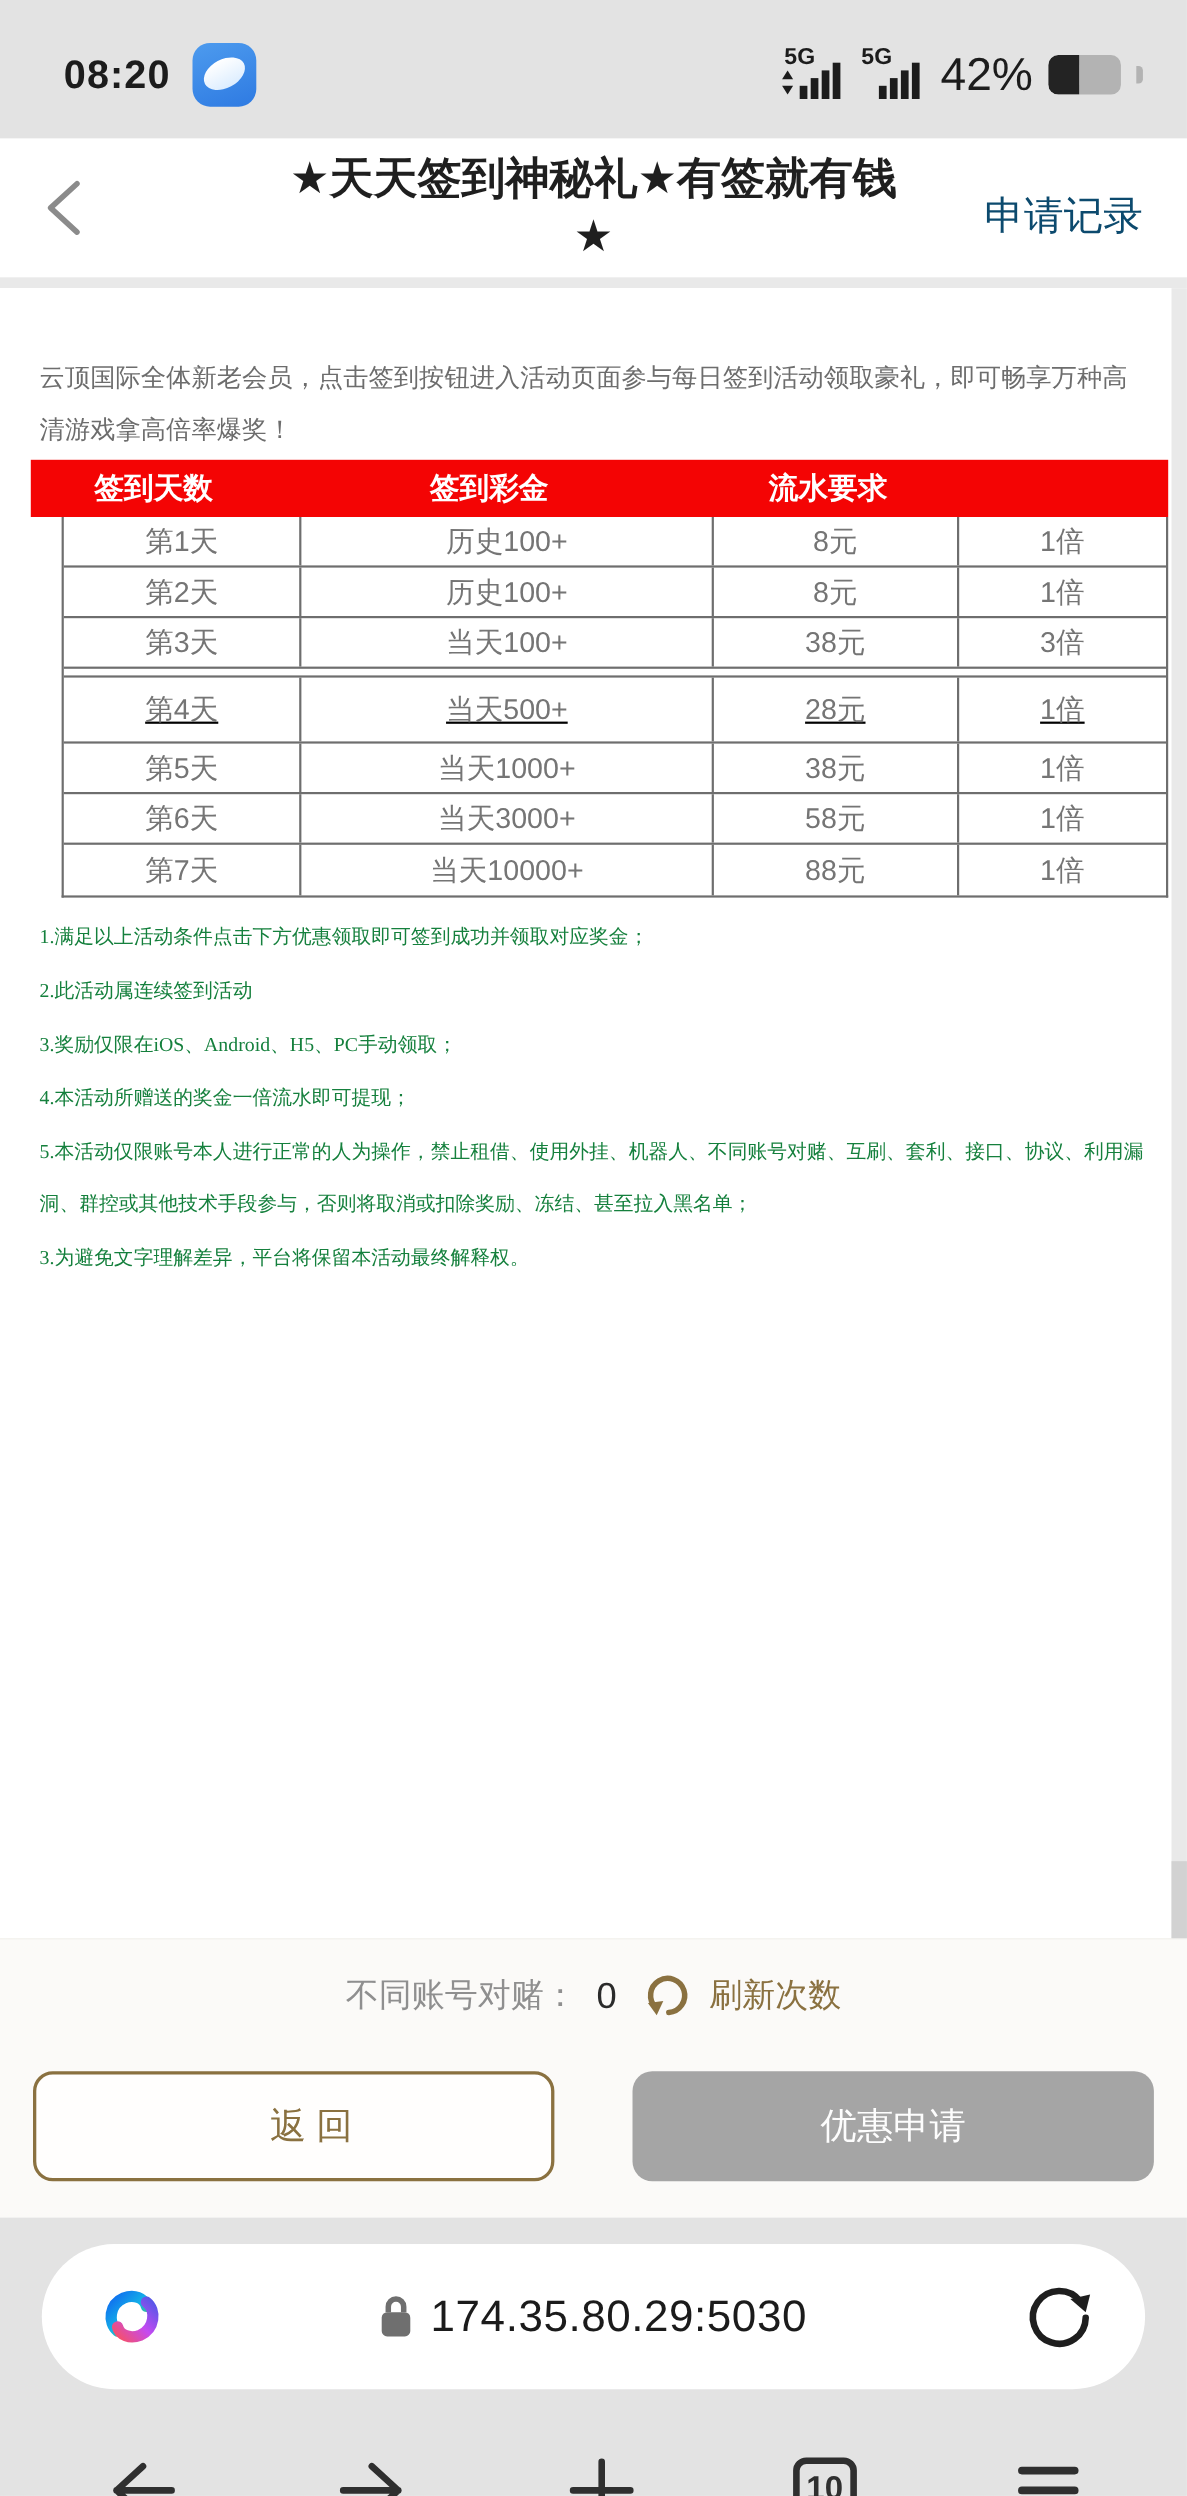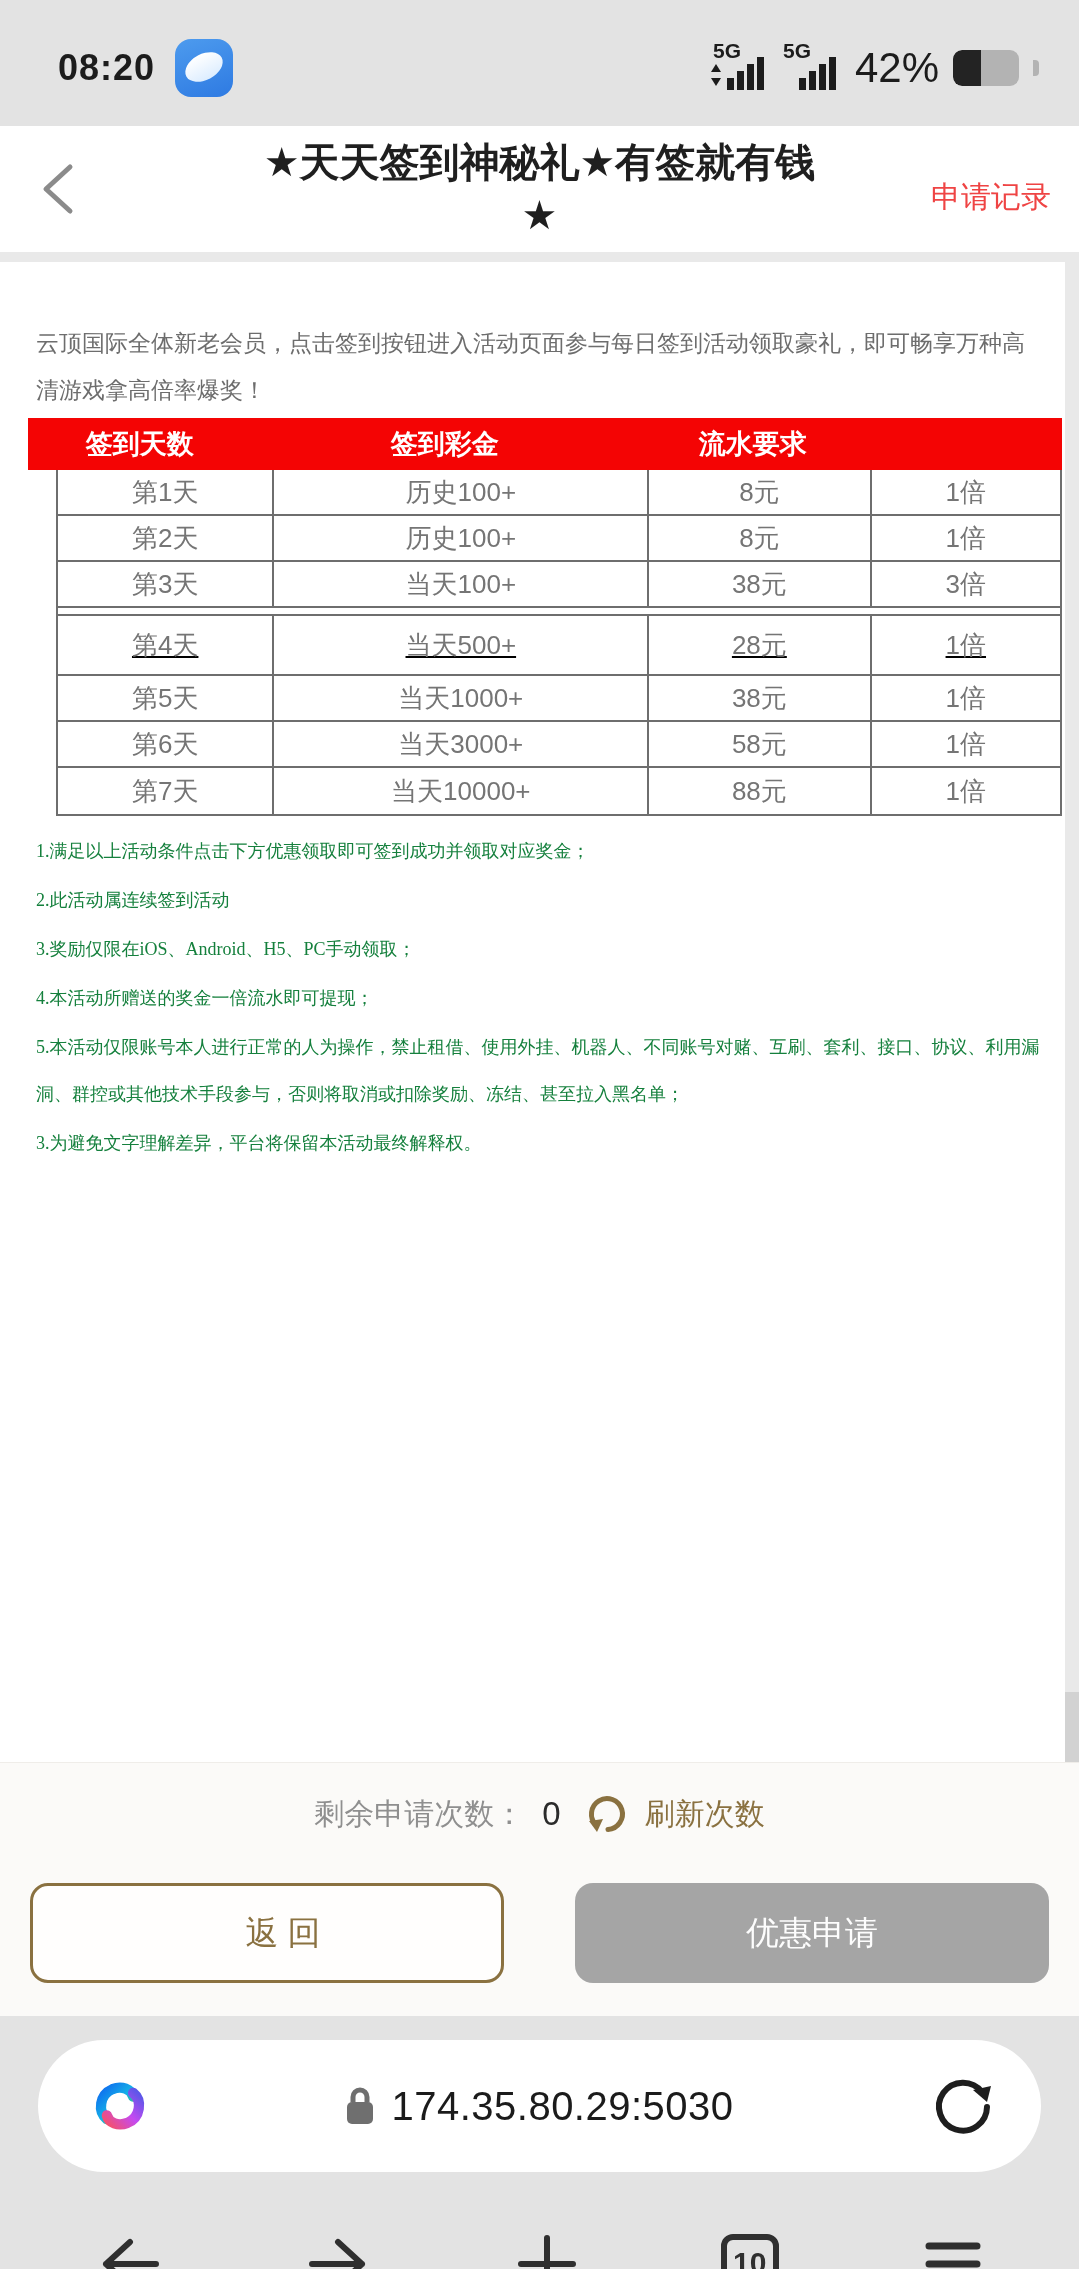--- a/index.html
+++ b/index.html
@@ -16,21 +16,21 @@
   .sb-right { display:flex; align-items:center; gap:14px; }
   .sb-batt-pct { font-size:42px; font-weight:500; color:#1c1c1c; }
   .battery { position:relative; width:66px; height:36px; background:#b3b3b3; border-radius:9px; display:inline-block; overflow:hidden; }
   .battery-fill { position:absolute; left:0; top:0; bottom:0; width:42%; background:#232323; border-radius:9px 0 0 9px; }
   .battery-nub { width:6px; height:16px; background:#b3b3b3; border-radius:0 4px 4px 0; display:inline-block; }
 
   
   .app-header { position:relative; height:126px; background:#ffffff; display:flex; align-items:center; justify-content:center; }
   .back-btn { position:absolute; left:36px; top:50%; transform:translateY(-50%); width:44px; height:56px; cursor:pointer; }
   .app-title { max-width:585px; text-align:center; font-size:40px; line-height:53px; font-weight:650; color:#1f1f1f; }
-  .records-link { position:absolute; right:28px; top:56%; transform:translateY(-50%); font-size:30px; color:#ef4444; cursor:pointer; }
+  .records-link { position:absolute; right:40px; top:56%; transform:translateY(-50%); font-size:36px; color:#0c4a6e; cursor:pointer; }
   .header-gap { height:10px; background:#e9e9e9; }
 
   
   .content { position:relative; height:1500px; background:#ffffff; padding:58px 36px 0 36px; }
   .intro { font-size:23px; line-height:47px; color:#6d6d6d; width:1010px; }
   .promo-table { margin:4px 0 0 -8px; width:1034px; font-size:26px; }
   .pt-header { display:grid; grid-template-columns:21.6% 37.4% 22.2% 18.8%; background:#f40404; height:52px; align-items:center; }
   .pt-hcell { color:#ffffff; font-weight:700; font-size:27px; text-align:center; }
   .pt-body { border:2px solid #6e6e6e; border-top:none;margin-left:28px; }
   .pt-row { display:grid; grid-template-columns:21.6% 37.4% 22.2% 18.8%; height:46px; border-bottom:2px solid #6e6e6e; }
@@ -178,21 +178,21 @@
         <p class="note">3.为避免文字理解差异，平台将保留本活动最终解释权。</p>
       </div>
 
     <div class="scroll-gutter">
         <div class="scroll-thumb"></div>
       </div>
   </div>
 
   <div class="bottom-panel">
     <div class="counts-row">
-      <span class="counts-label">剩余申请次数：</span>
+      <span class="counts-label">不同账号对赌：</span>
       <span class="counts-value">0</span>
       <svg class="refresh-gold" width="46" height="46" viewBox="0 0 46 46">
         <path d="M11 34 A15.5 15.5 0 1 1 23 38.5" fill="none" stroke="#8a7140" stroke-width="5" stroke-linecap="round"></path>
         <polygon points="4,30 18,28 12,41" fill="#8a7140"></polygon>
       </svg>
       <span class="refresh-label">刷新次数</span>
     </div>
     <div class="btn-row">
       <button class="btn btn-outline">返 回</button>
       <button class="btn btn-gray">优惠申请</button>

